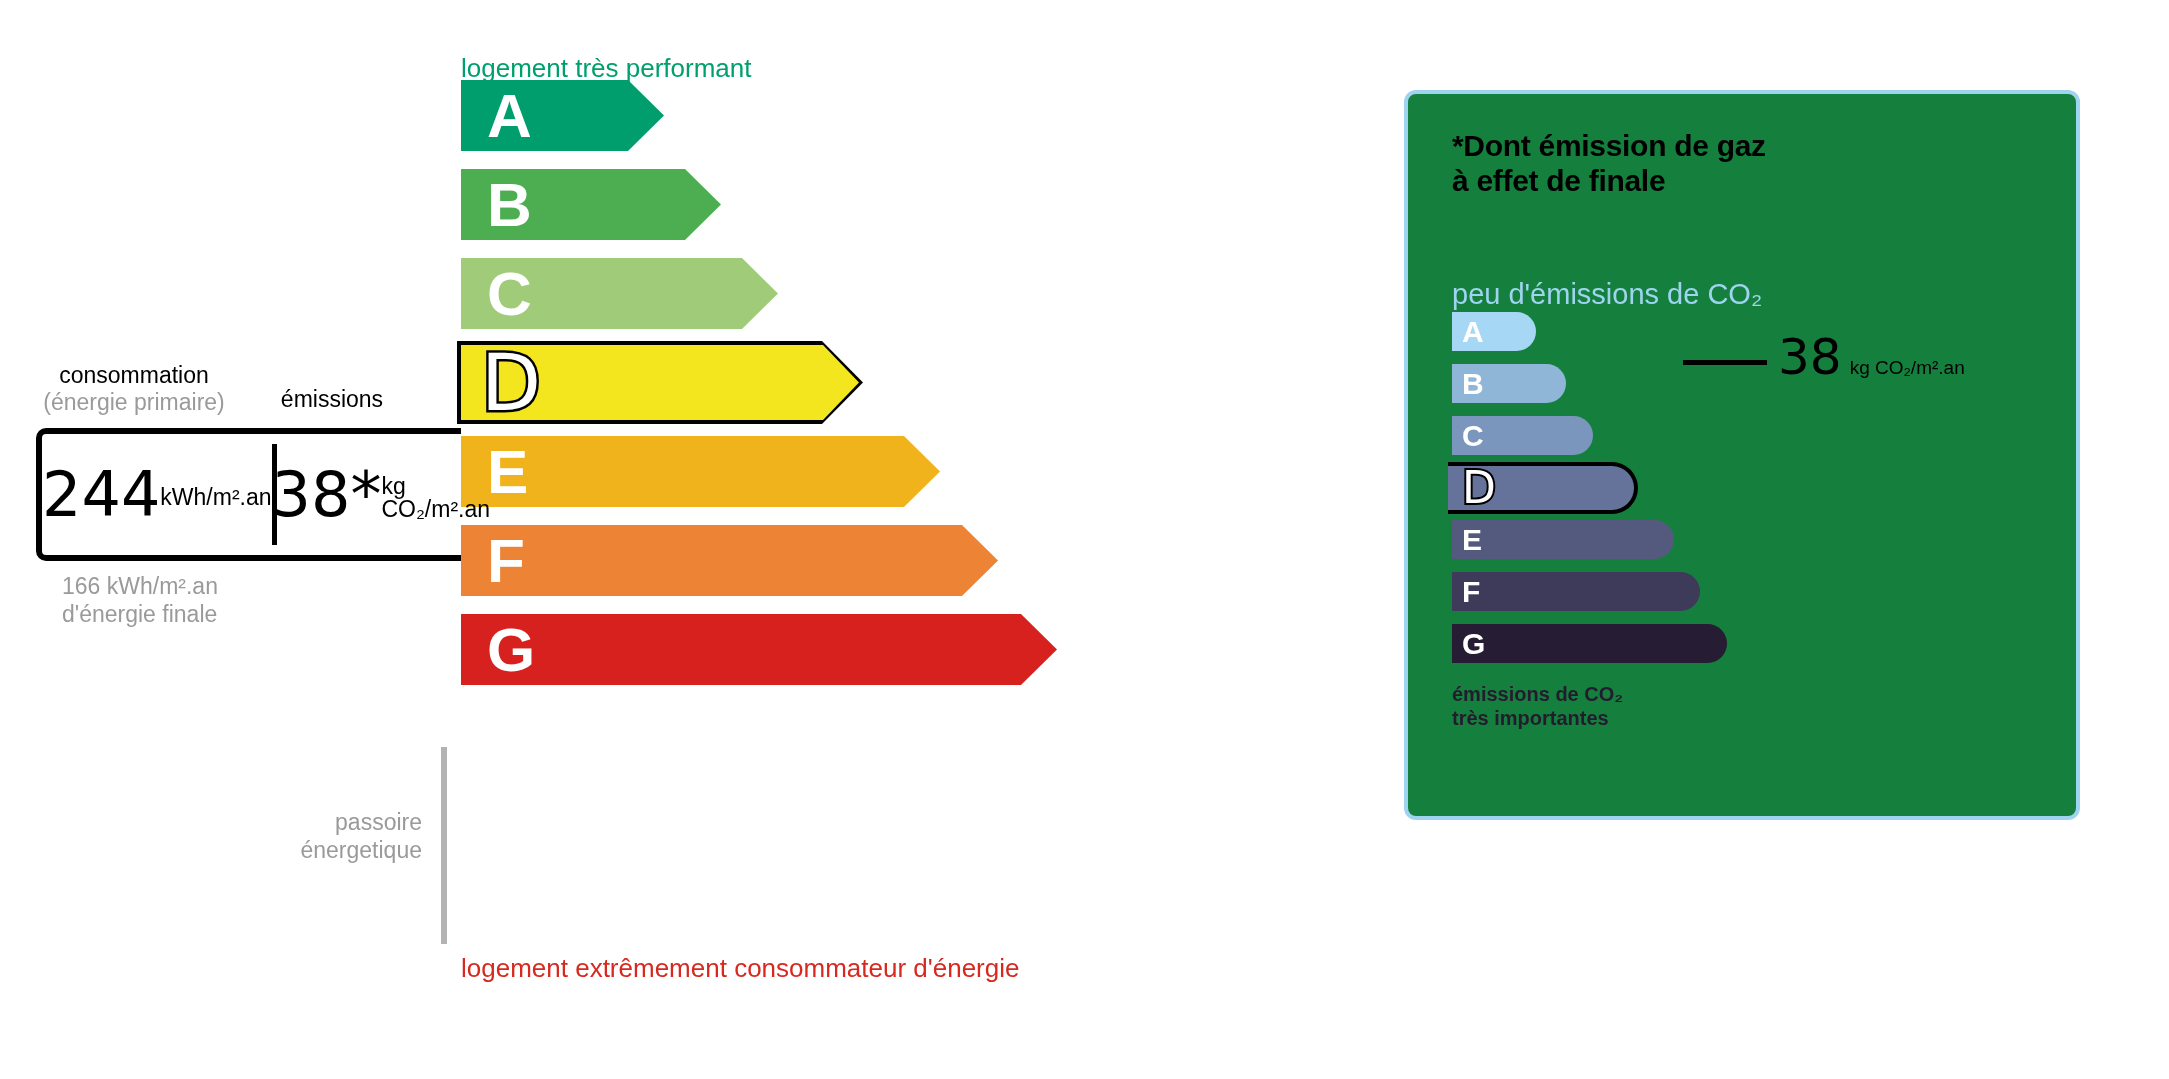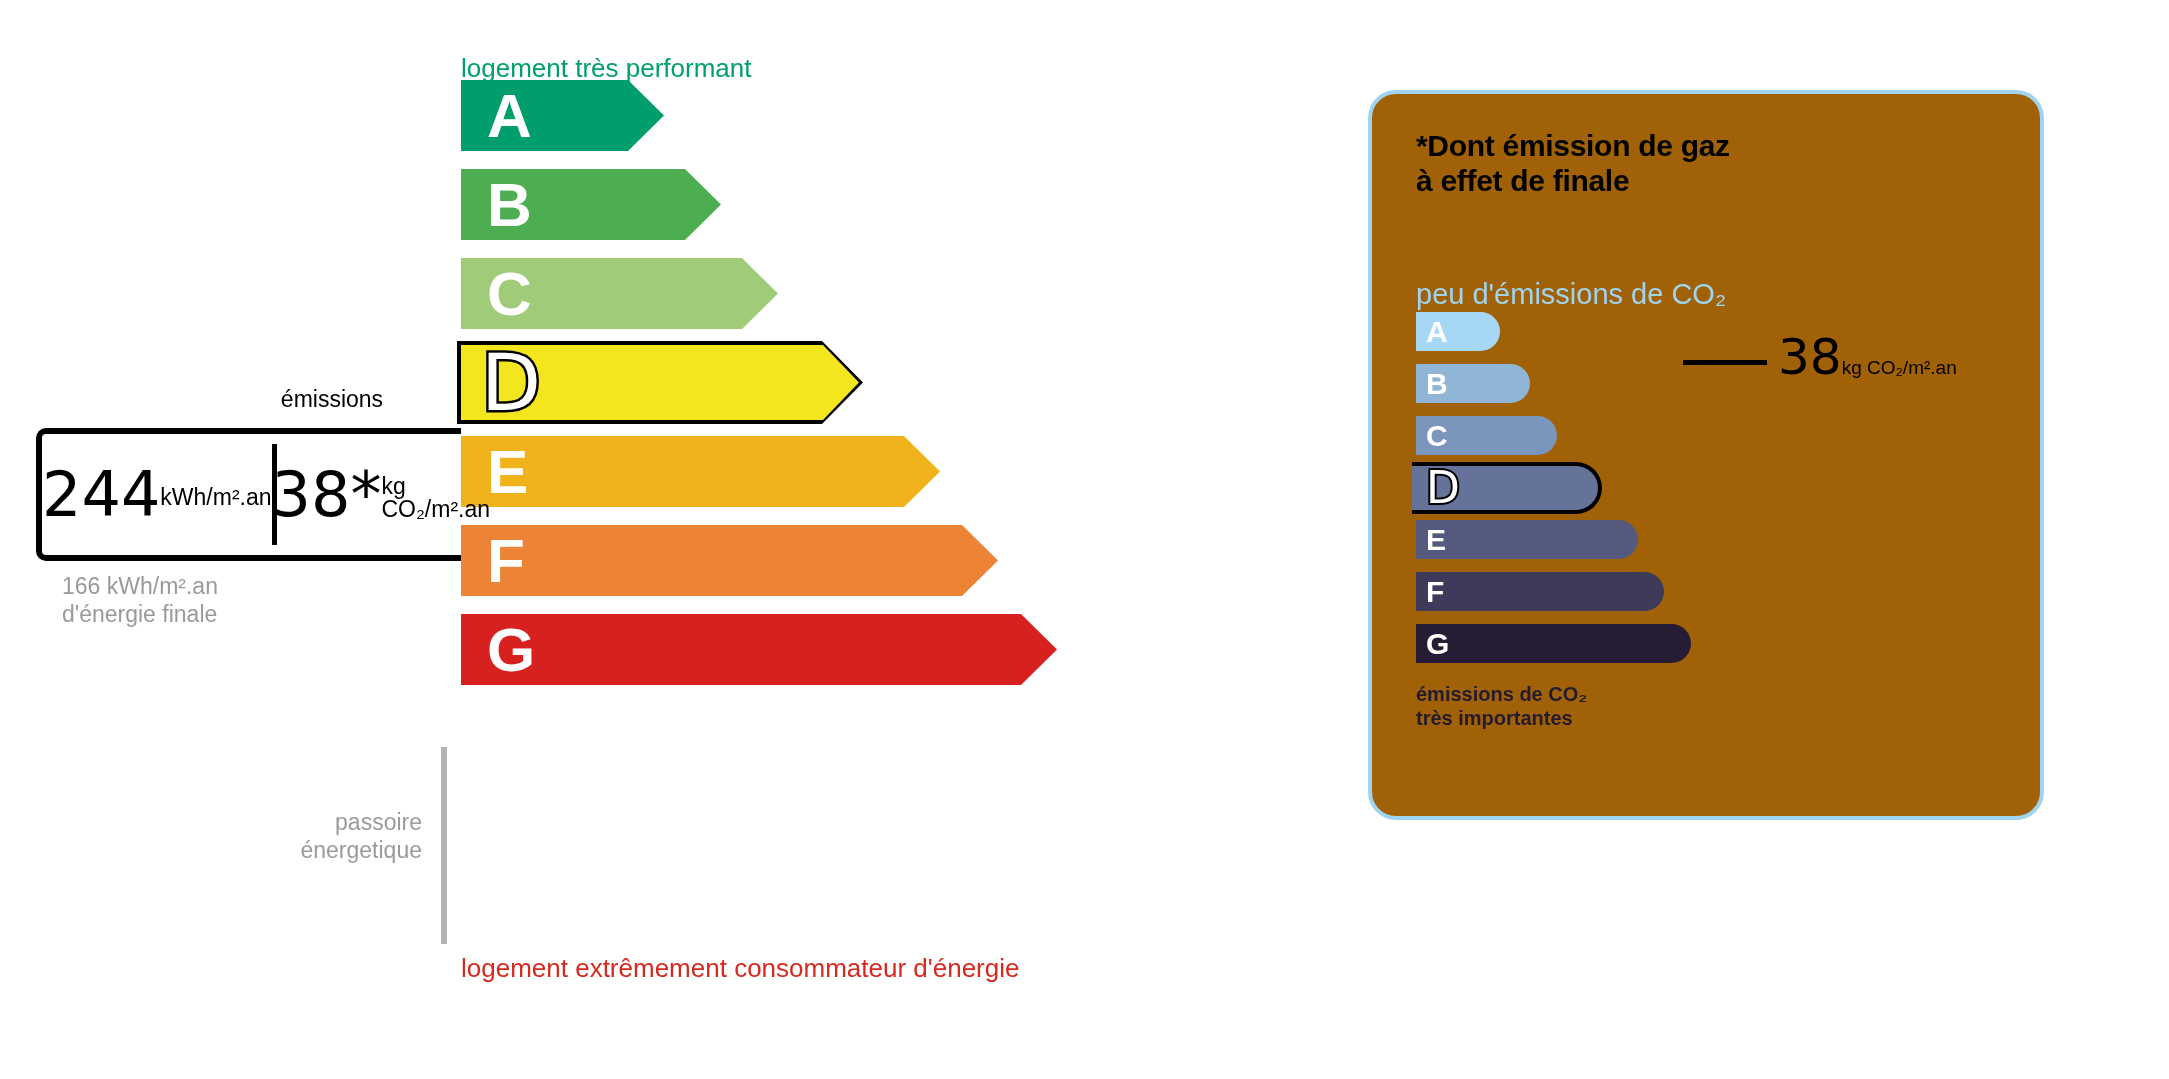--- a/index.html
+++ b/index.html
@@ -180,27 +180,27 @@
     width: 222px;
     text-align: right;
     font-size: 23px;
     color: #9a9a9a;
     line-height: 1.22;
   }
 
   
   #co2-panel {
     position: absolute;
-    left: 1368px;
+    left: 1404px;
     top: 90px;
     width: 676px;
     height: 730px;
     border: 4px solid #9FD4F0;
-    border-radius: 28px;
-    background: #a16207;
+    border-radius: 12px;
+    background: #15803d;
     box-sizing: border-box;
   }
   #co2-title {
     position: absolute;
     left: 44px;
     top: 34px;
     font-size: 30px;
     font-weight: 700;
     color: #000000;
     line-height: 1.18;
@@ -266,20 +266,21 @@
     width: 84px;
     height: 5px;
     background: #000000;
   }
   #co2-callout {
     position: absolute;
     left: 1778px;
     top: 332px;
     display: flex;
     align-items: flex-end;
+    gap: 8px;
   }
   #co2-callout-value {
     font-size: 50px;
     font-weight: 400;
     color: #000000;
     line-height: 1;
     font-family: "DejaVu Sans", sans-serif;
   }
   #co2-callout-unit {
     font-size: 19px;
@@ -322,20 +323,24 @@
         <div class="ec-letter">F</div>
       </div>
       <div class="ec-row" id="ec-row-G" style="top: 614px; width: 596px;">
         <div class="ec-arrow" style="background: rgb(215, 33, 31);"></div>
         <div class="ec-letter">G</div>
       </div>
     </div>
 
   <div class="ec-bottom-label">logement extrêmement consommateur d'énergie</div>
 
+  <div id="ec-label-consommation">
+    <div>consommation</div>
+    <div class="sub">(énergie primaire)</div>
+  </div>
 
   <div id="ec-label-emissions">émissions</div>
 
   <div id="ec-valuebox">
     <div class="ec-valuecell" id="ec-valuecell-consumption">
       <div class="ec-bignum">244</div>
       <div class="ec-unit">kWh/m².an</div>
     </div>
     <div class="ec-valuecell" id="ec-valuecell-emissions">
       <div class="ec-bignum">38*</div>

